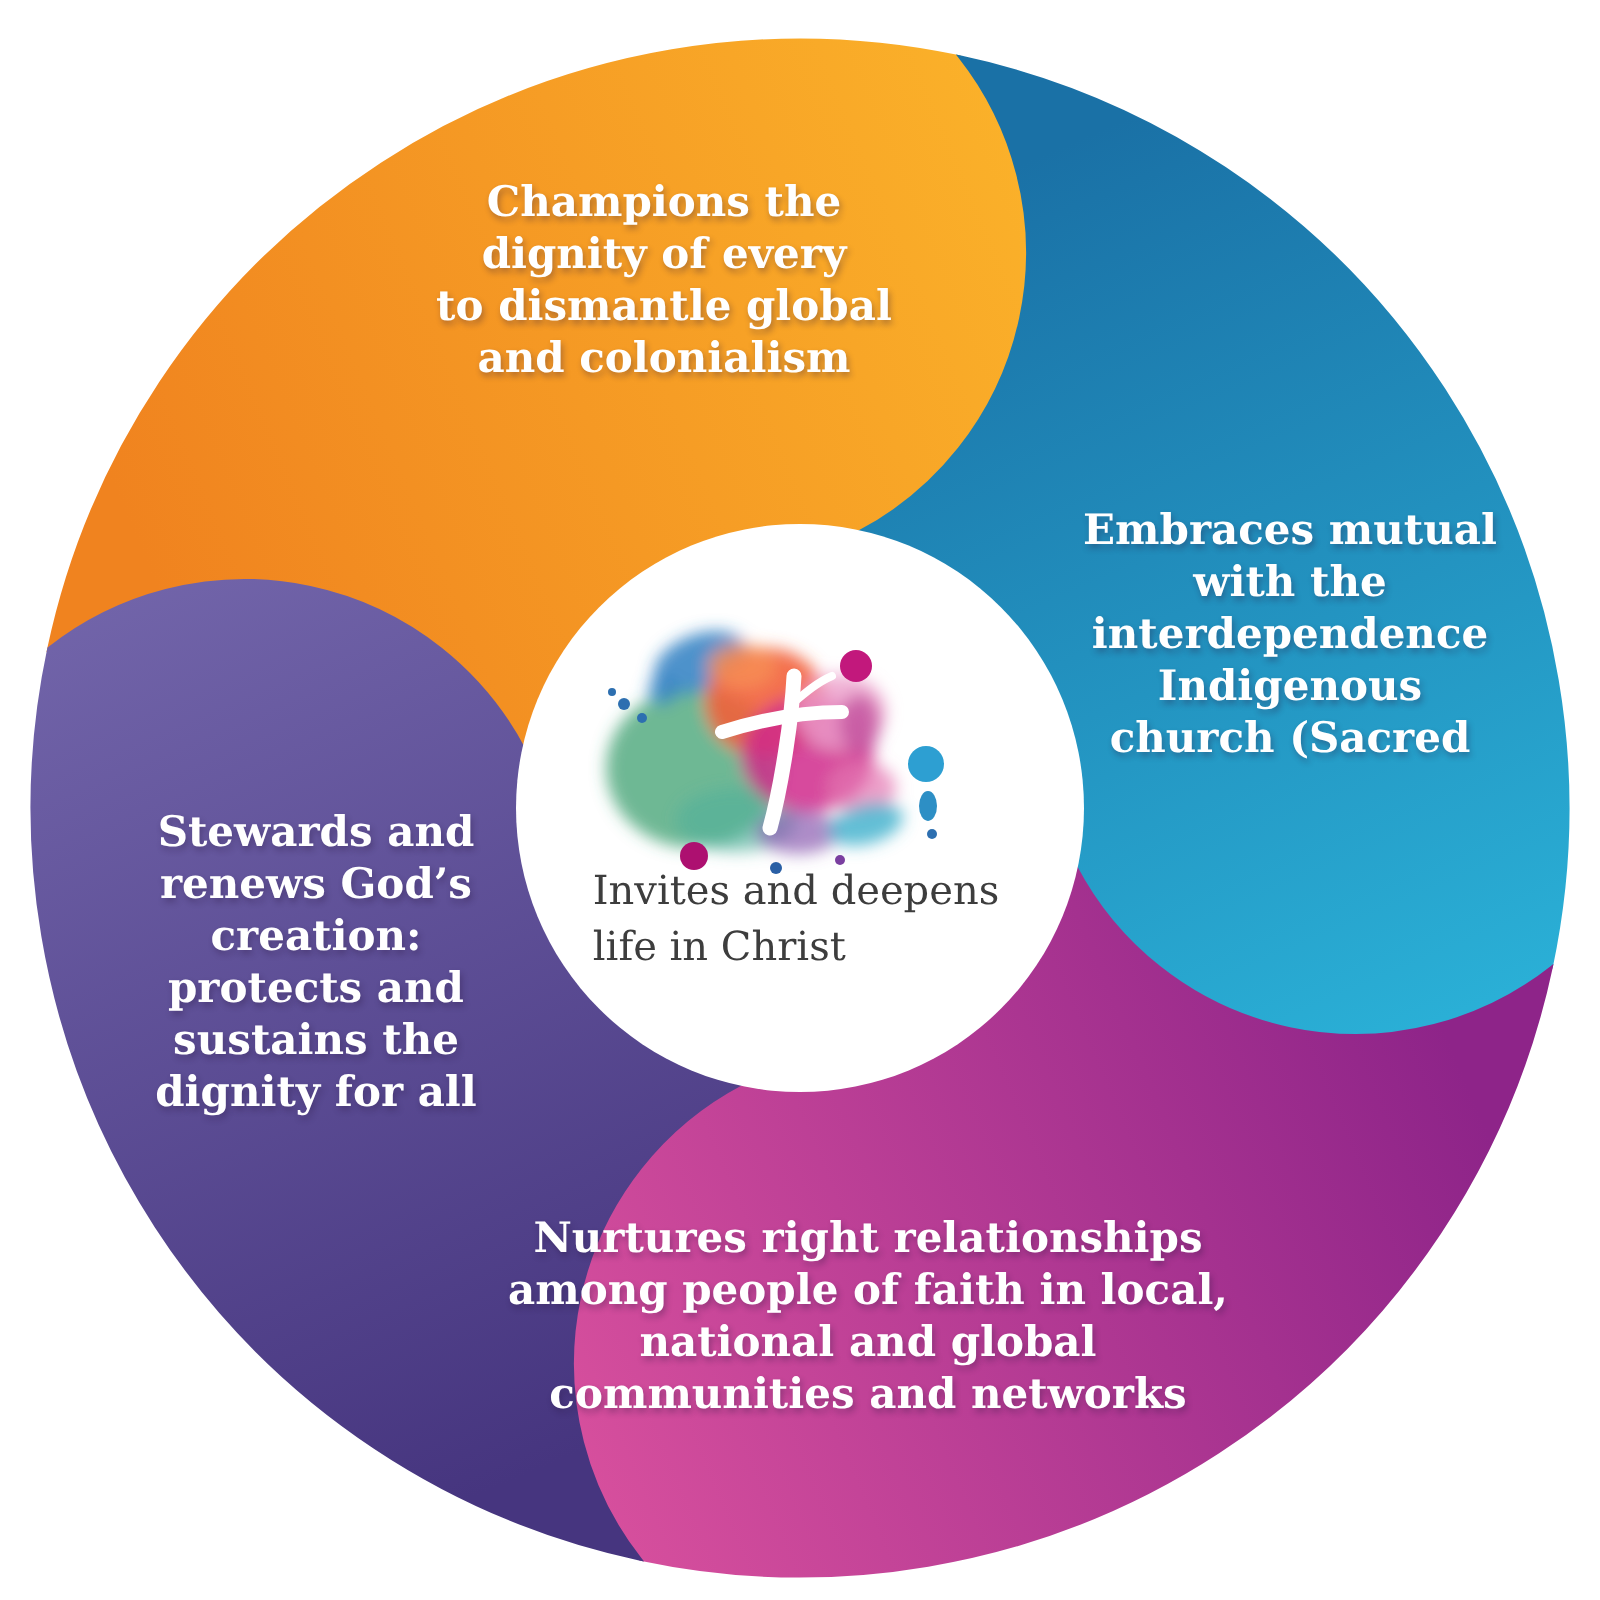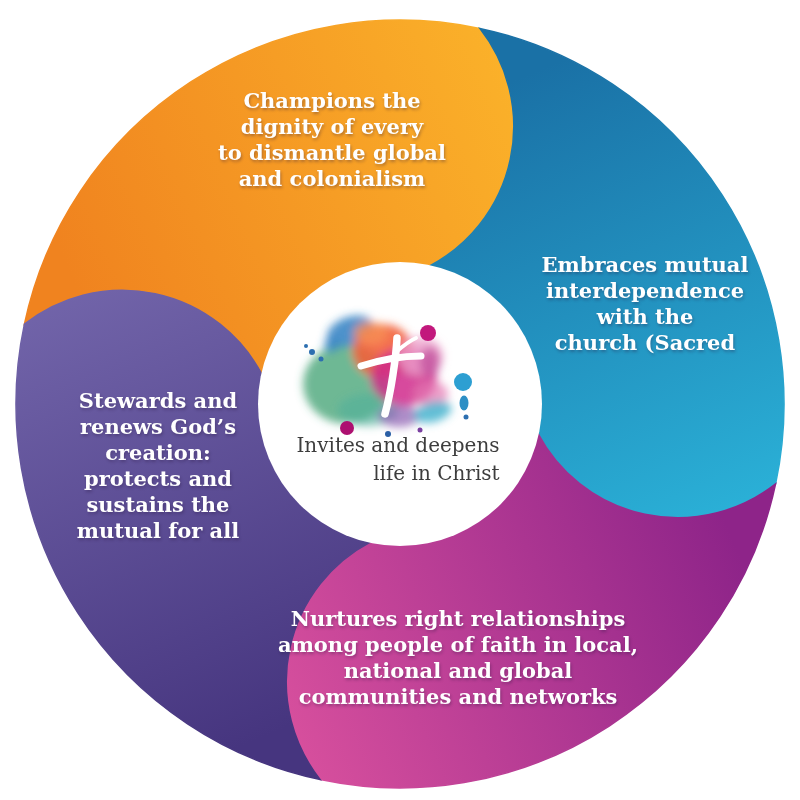--- a/index.html
+++ b/index.html
@@ -3,26 +3,26 @@
 <meta charset="utf-8">
 <style>
   html,body{margin:0;padding:0;background:#ffffff;}
   .stage{position:relative;width:800px;height:800px;background:#ffffff;overflow:hidden;
          font-family:"DejaVu Serif", serif;}
   .stage svg{position:absolute;left:0;top:0;}
   .seg-text{position:absolute;transform:translateX(-50%);text-align:center;color:#ffffff;
             font-weight:700;font-size:21px;line-height:26px;white-space:nowrap;
             text-shadow:1px 2px 3px rgba(40,20,60,.33);}
   .seg-text div{white-space:nowrap;}
-  .center-text{position:absolute;transform:translateX(-50%);text-align:right;color:#3d3d3d;
+  .center-text{position:absolute;transform:translateX(-50%);text-align:left;color:#3d3d3d;
                font-weight:400;font-size:20px;line-height:28px;white-space:nowrap;text-shadow:none;}
   #txt-orange{left:332px;top:88px;}
   #txt-teal{left:645px;top:252px;}
-  #txt-purple{left:158px;top:388px;}
-  #txt-magenta{left:458px;top:606px;}
+  #txt-purple{left:158px;top:403px;}
+  #txt-magenta{left:434px;top:606px;}
   #txt-center{left:398px;top:431px;}
 </style>
 </head>
 <body>
 
 <div class="stage">
 
   <svg width="800" height="800" viewBox="0 0 800 800">
     <defs>
       <linearGradient id="gOrange" gradientUnits="userSpaceOnUse" x1="84" y1="308" x2="550" y2="110">
@@ -90,32 +90,33 @@
 
   <div id="txt-orange" class="seg-text">
     <div>Champions the</div>
     <div>dignity of every</div>
     <div>to dismantle global</div>
     <div>and colonialism</div>
   </div>
 
   <div id="txt-teal" class="seg-text">
     <div>Embraces mutual</div>
+    <div>with the</div>
     <div>interdependence</div>
-    <div>with the</div>
+    <div>Indigenous</div>
     <div>church (Sacred</div>
   </div>
 
   <div id="txt-purple" class="seg-text">
     <div>Stewards and</div>
     <div>renews God’s</div>
     <div>creation:</div>
     <div>protects and</div>
     <div>sustains the</div>
-    <div>mutual for all</div>
+    <div>dignity for all</div>
   </div>
 
   <div id="txt-magenta" class="seg-text">
     <div>Nurtures right relationships</div>
     <div>among people of faith in local,</div>
     <div>national and global</div>
     <div>communities and networks</div>
   </div>
 
   <div id="txt-center" class="center-text">

